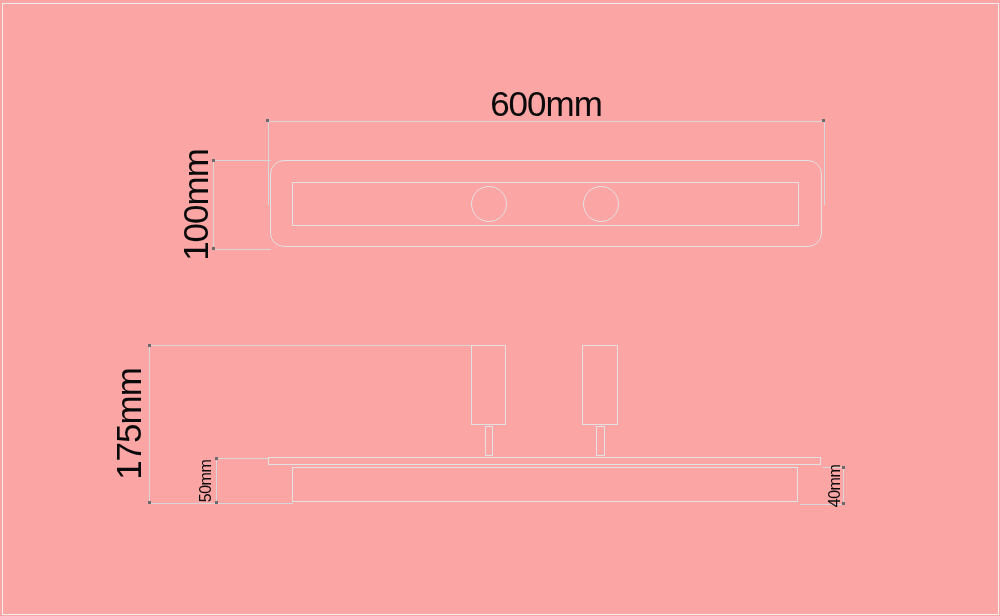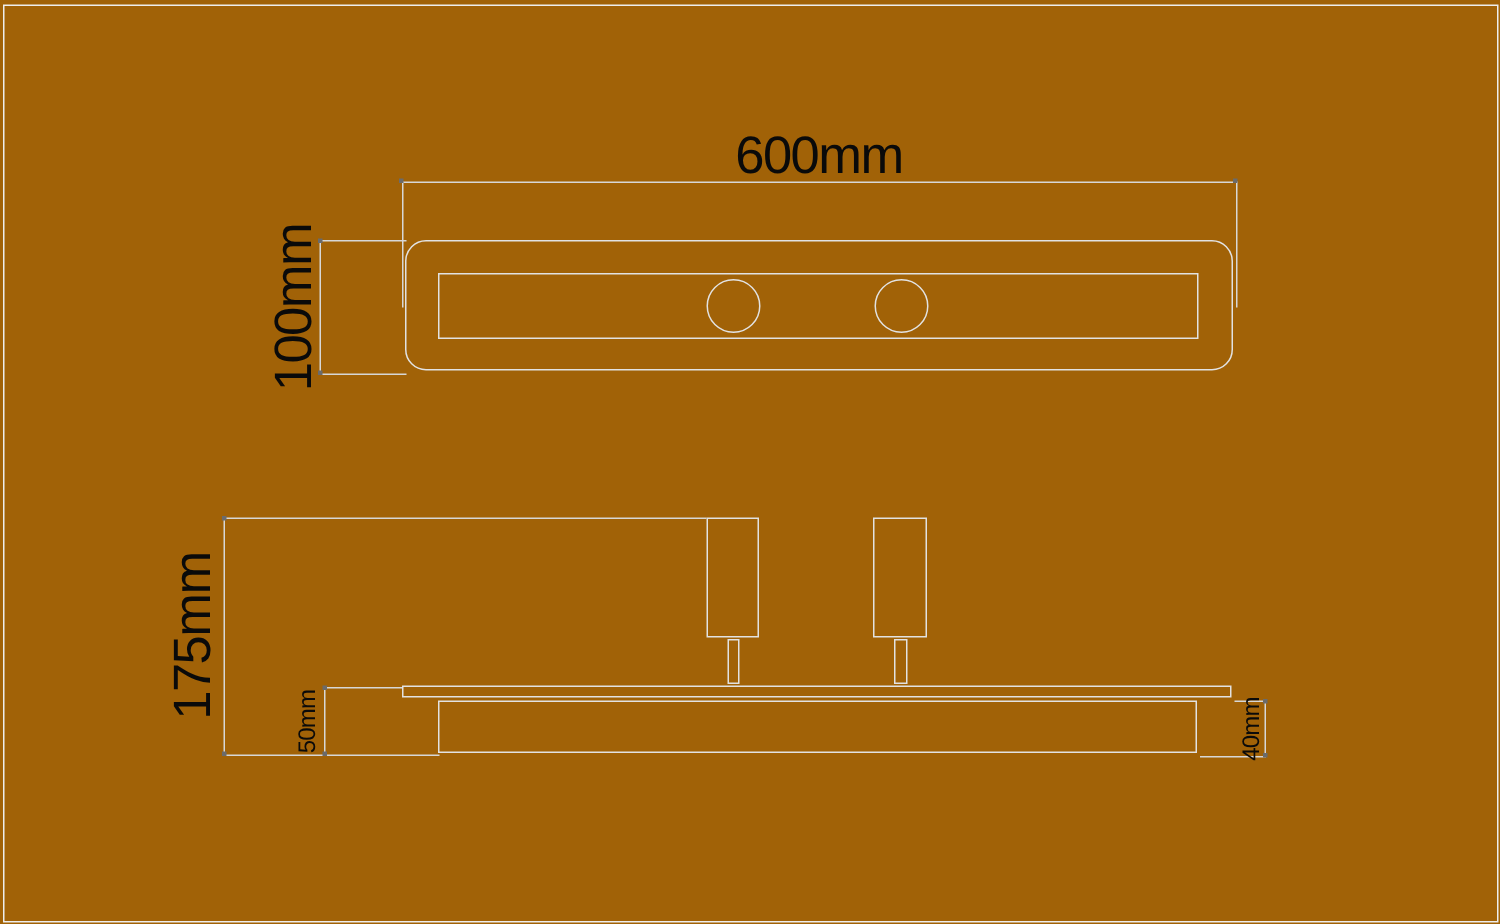--- a/index.html
+++ b/index.html
@@ -1,17 +1,17 @@
 <!DOCTYPE html>
 <html><head>
 <meta charset="utf-8">
 <style>
   html,body{margin:0;padding:0;background:#ffffff;}
   .canvas{
-    position:relative;width:1000px;height:616px;background:#a16207;overflow:hidden;
+    position:relative;width:1000px;height:616px;background:#fca5a5;overflow:hidden;
     font-family:"Liberation Sans", sans-serif;color:#000;
   }
   .frame{position:absolute;left:2px;top:3px;right:1px;bottom:1px;border:1px solid #ededed;pointer-events:none;}
   
   .shape{position:absolute;border:1px solid #e2e2e2;background:transparent;box-sizing:border-box;}
   
   .ln{position:absolute;background:#d7d7d7;}
   
   .tick{position:absolute;width:3px;height:3px;background:#6b6b6b;}
   

